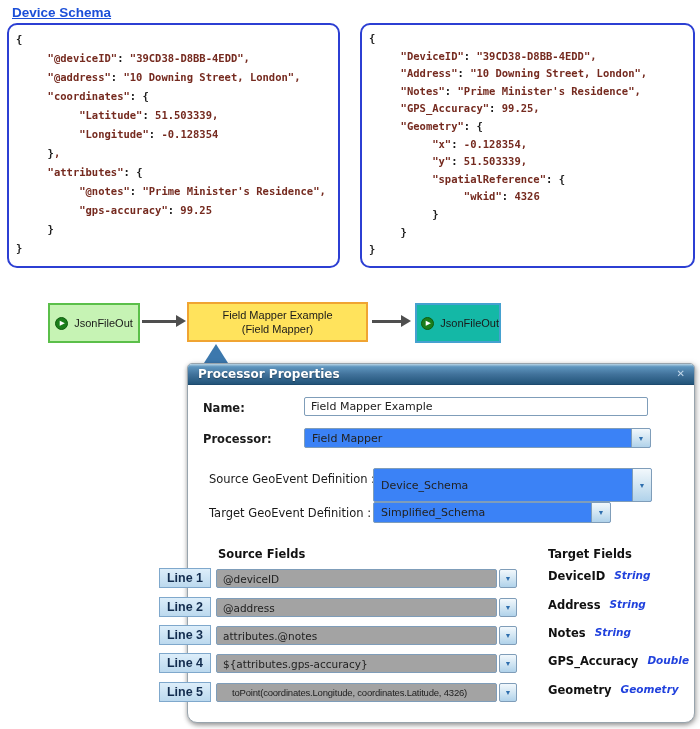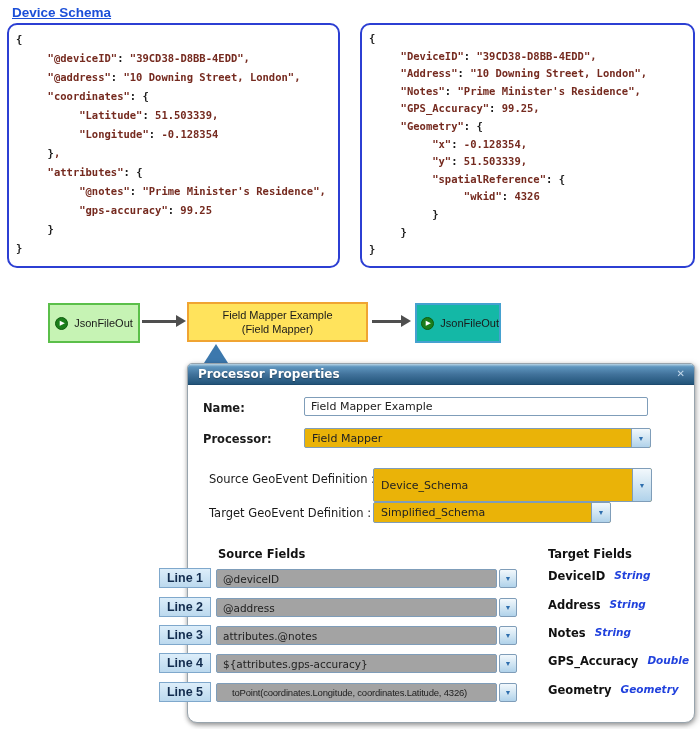--- a/index.html
+++ b/index.html
@@ -44,21 +44,21 @@
   .titlebar-text { position:absolute; left:10px; top:3px; color:#fff; font:bold 12px "DejaVu Sans", sans-serif;
     text-shadow:0 1px 1px rgba(0,0,0,.35); }
   .close-btn { position:absolute; right:9px; top:4px; color:#c3d9eb; font:bold 10px "DejaVu Sans", sans-serif;
     cursor:default; line-height:12px; }
 
   .dlg-label { position:absolute; font:11.5px "DejaVu Sans", sans-serif; color:#1a1a1a; }
   .dlg-label.strong { font-weight:600; }
   .text-input { position:absolute; background:#fff; border:1px solid #7f9db9; border-radius:2px;
     font:11px "DejaVu Sans", sans-serif; color:#222; padding-left:6px; display:flex; align-items:center;
     white-space:nowrap; overflow:hidden; }
-  .combo { position:absolute; background:#eab308; border:1px solid #7f9db9; border-radius:2px; overflow:hidden; }
+  .combo { position:absolute; background:#3b82f6; border:1px solid #7f9db9; border-radius:2px; overflow:hidden; }
   .combo .combo-text { position:absolute; left:7px; top:0; bottom:0; right:22px; display:flex; align-items:center;
     font:11px "DejaVu Sans", sans-serif; color:#222; white-space:nowrap; overflow:hidden; }
   .dd-btn { background:linear-gradient(180deg,#f2f8fc 0%,#cfe4f2 55%,#b0d2ea 100%);
     border:1px solid #7f9db9; display:flex; align-items:center; justify-content:center; }
   .combo .dd-btn { position:absolute; right:0; top:0; bottom:0; width:19px; border:none;
     border-left:1px solid #7f9db9; }
   .dd-arrow { font-size:7px; color:#2f6fae; line-height:1; }
 
   .section-header { position:absolute; font:bold 11.5px "DejaVu Sans", sans-serif; color:#111; }
 

